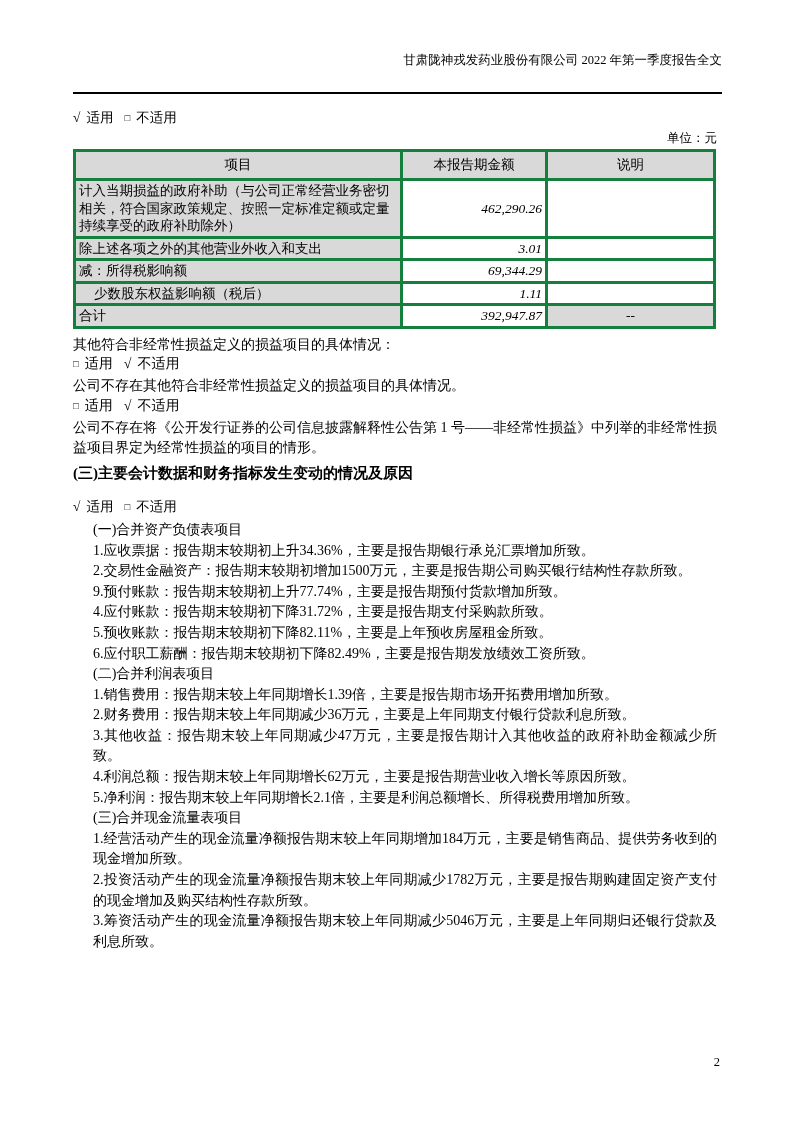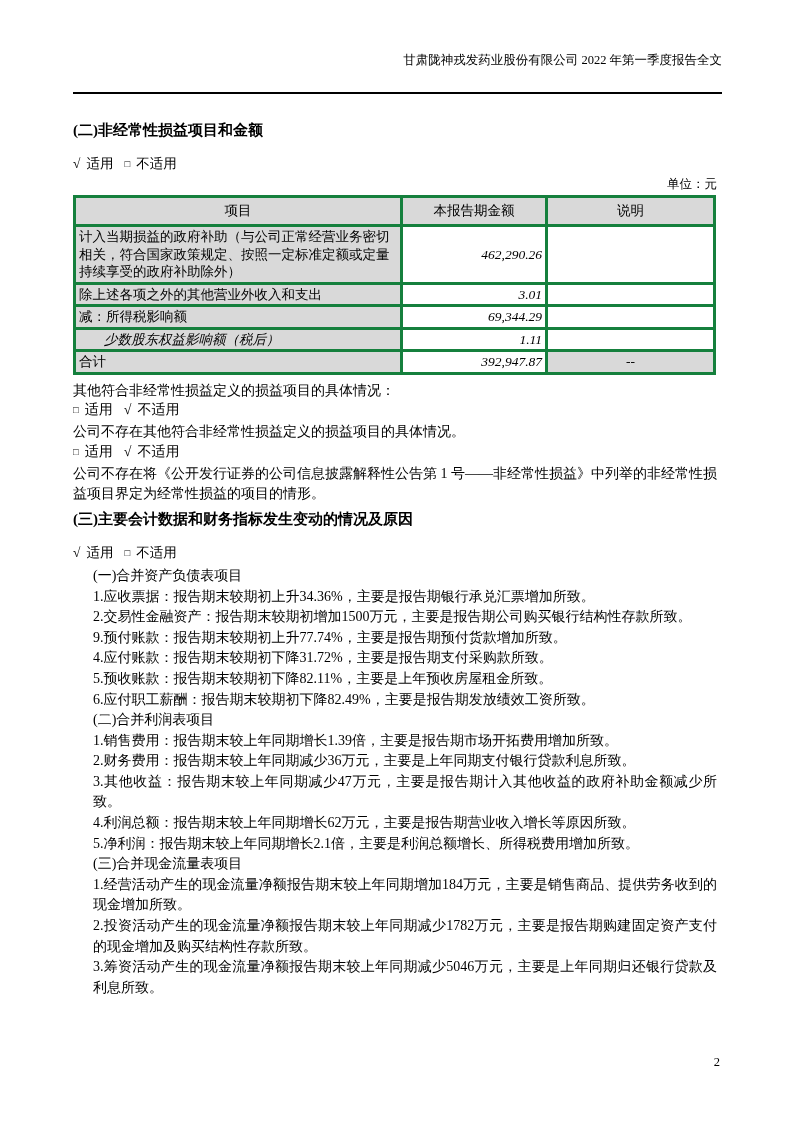--- a/index.html
+++ b/index.html
@@ -56,21 +56,21 @@
     font-weight: normal;
   }
   .fin-table th {
     background: #d9d9d9;
     text-align: center;
     height: 24px;
     padding: 1px 4px;
   }
   .fin-table td { padding: 1px 3px; line-height: 17.5px; }
   .cell-item { background: #d9d9d9; text-align: left; }
-  .cell-item.indent { padding-left: 28px; font-style: italic; }
+  .cell-item.indent { padding-left: 18px; }
   .cell-amount { text-align: right; padding-right: 4px; font-style: italic; }
   .cell-note { text-align: center; }
   .cell-note.shaded { background: #d9d9d9; }
   .notes { margin-top: 6px; }
   .note-line {
     margin: 0;
     font-size: 14px;
     line-height: 19.9px;
     text-align: justify;
   }
@@ -95,21 +95,20 @@
 <body>
 
 <div class="page">
 
   <header class="page-header">
     <span>甘肃陇神戎发药业股份有限公司 2022 年第一季度报告全文</span>
   </header>
 
   <main class="content">
 
-    <h2 class="section-heading">(二)非经常性损益项目和金额</h2>
 
     <p class="apply-line"><span class="mark">√</span><span class="label">适用</span><span class="mark box-mark">□</span><span class="label">不适用</span></p>
 
     <div class="unit-line">单位：元</div>
 
     <table class="fin-table">
       <colgroup>
           <col style="width:327px">
           <col style="width:145px">
           <col style="width:168px">

